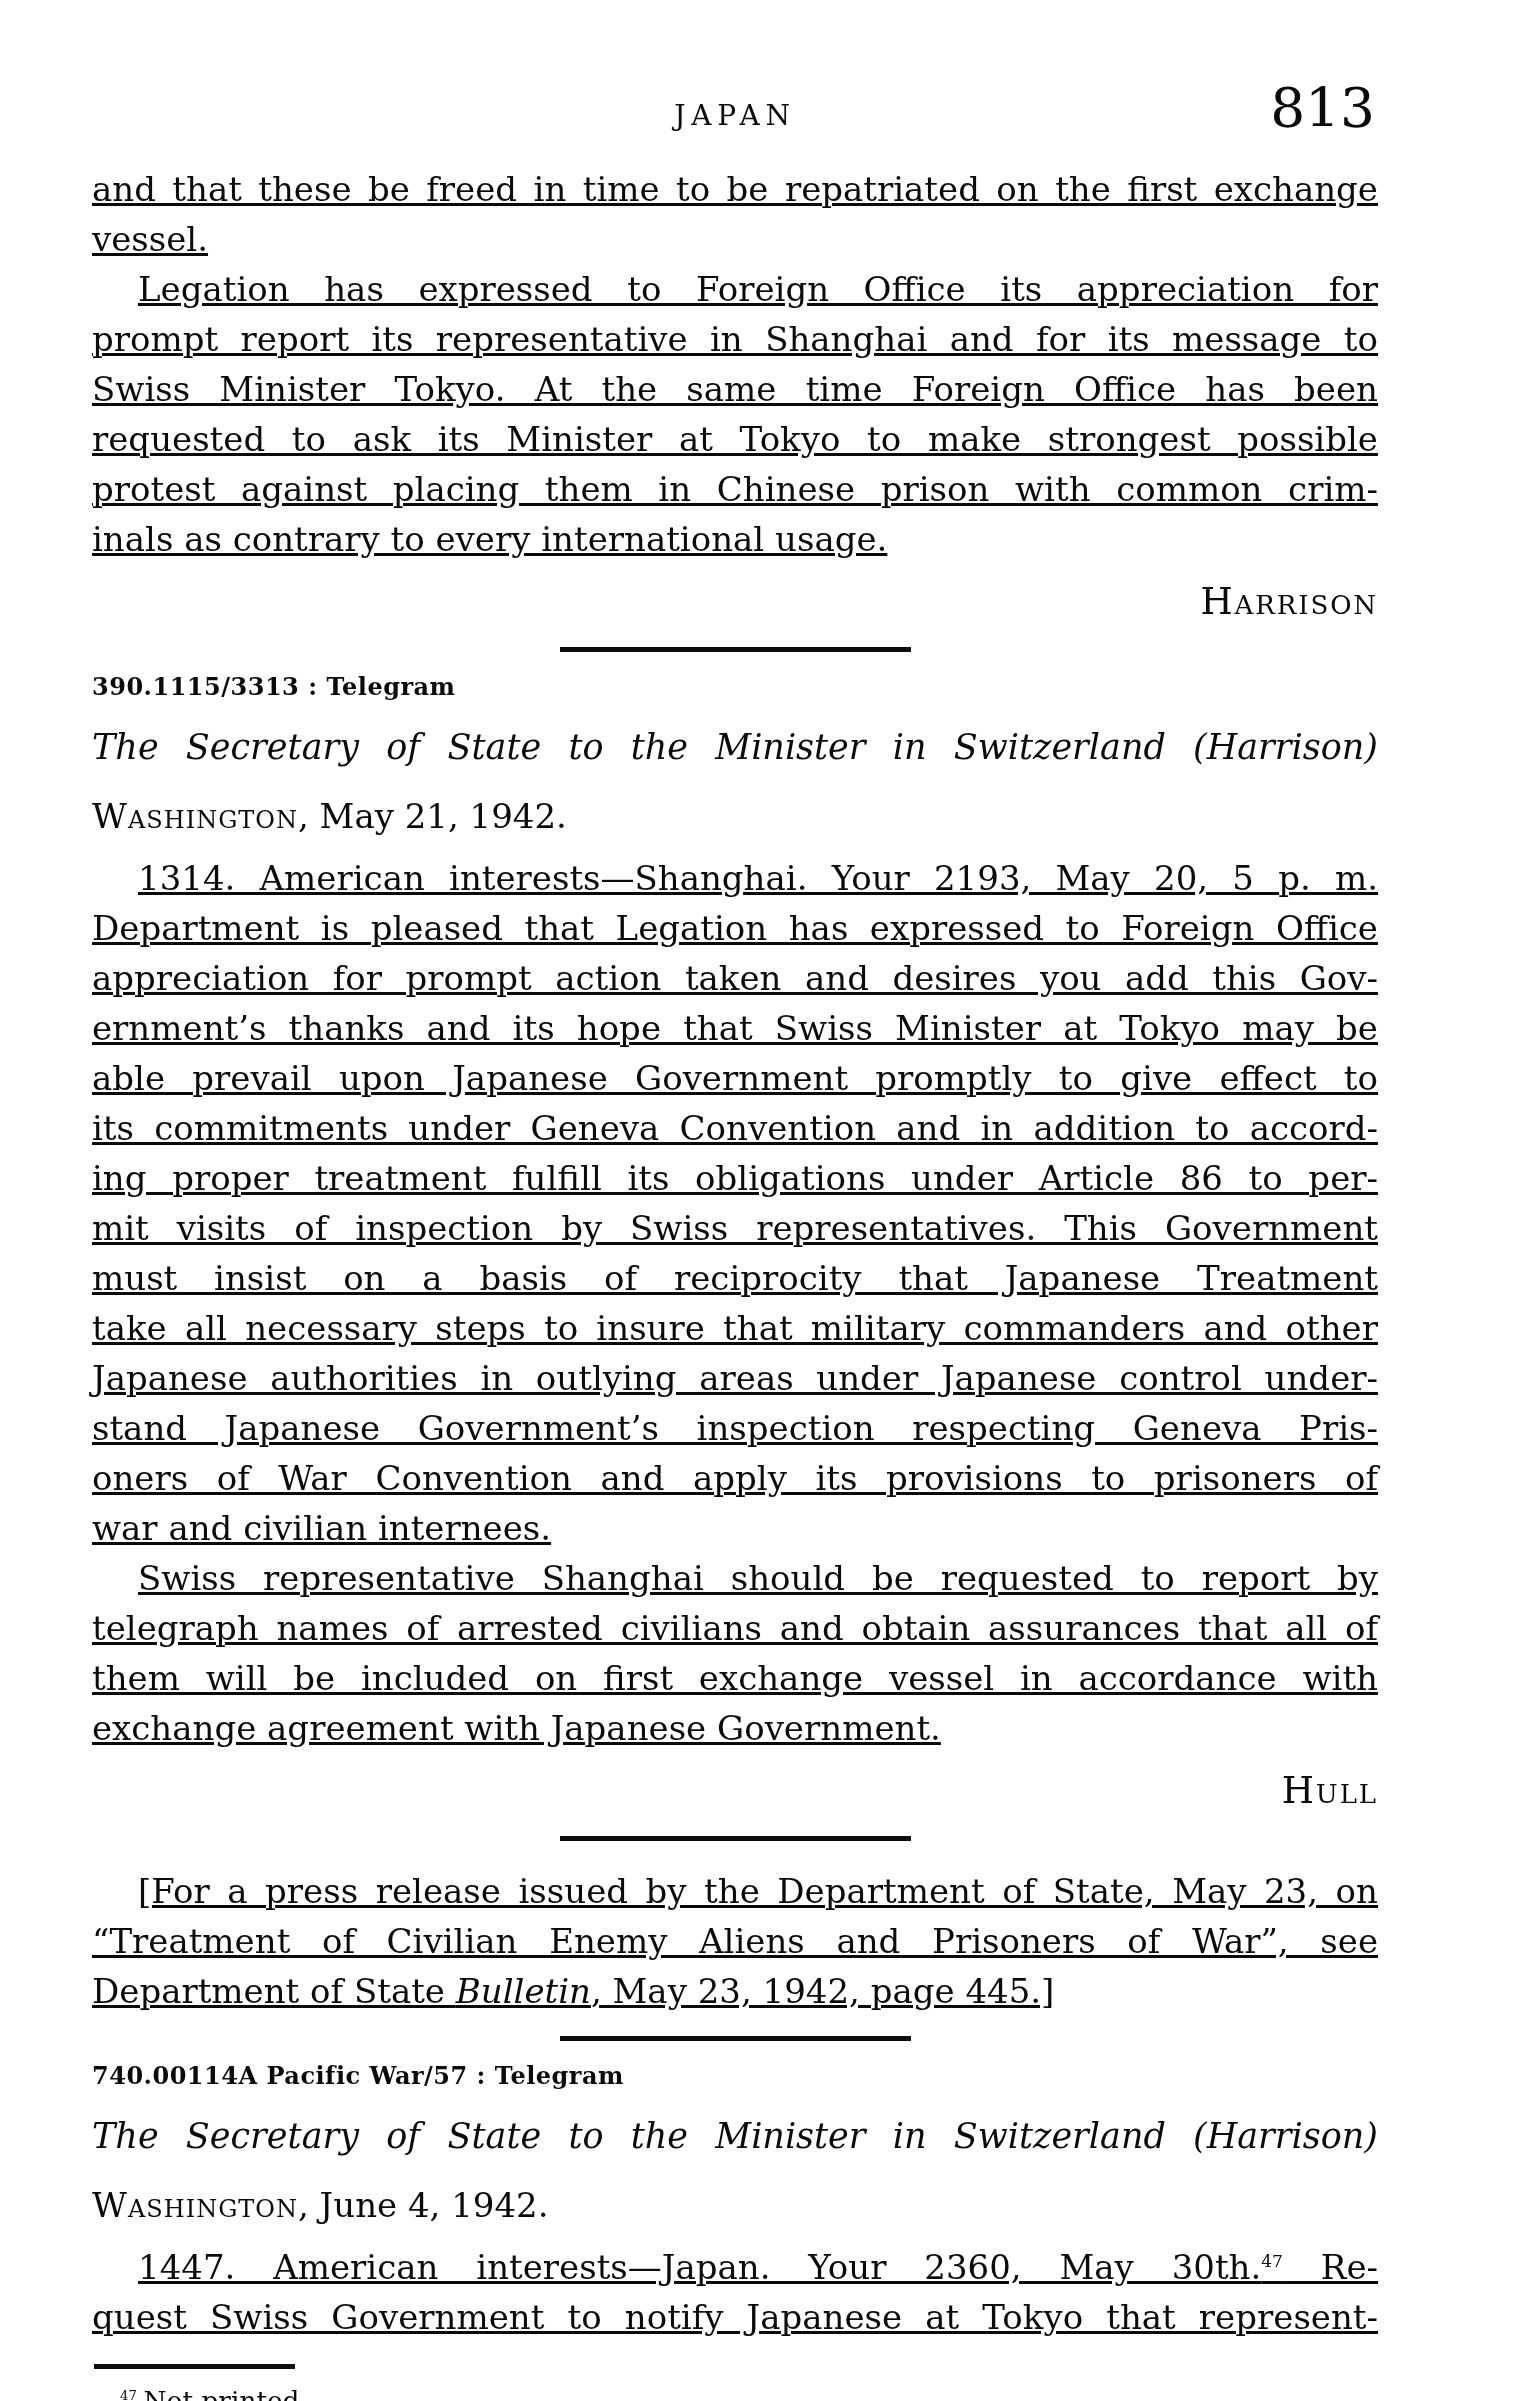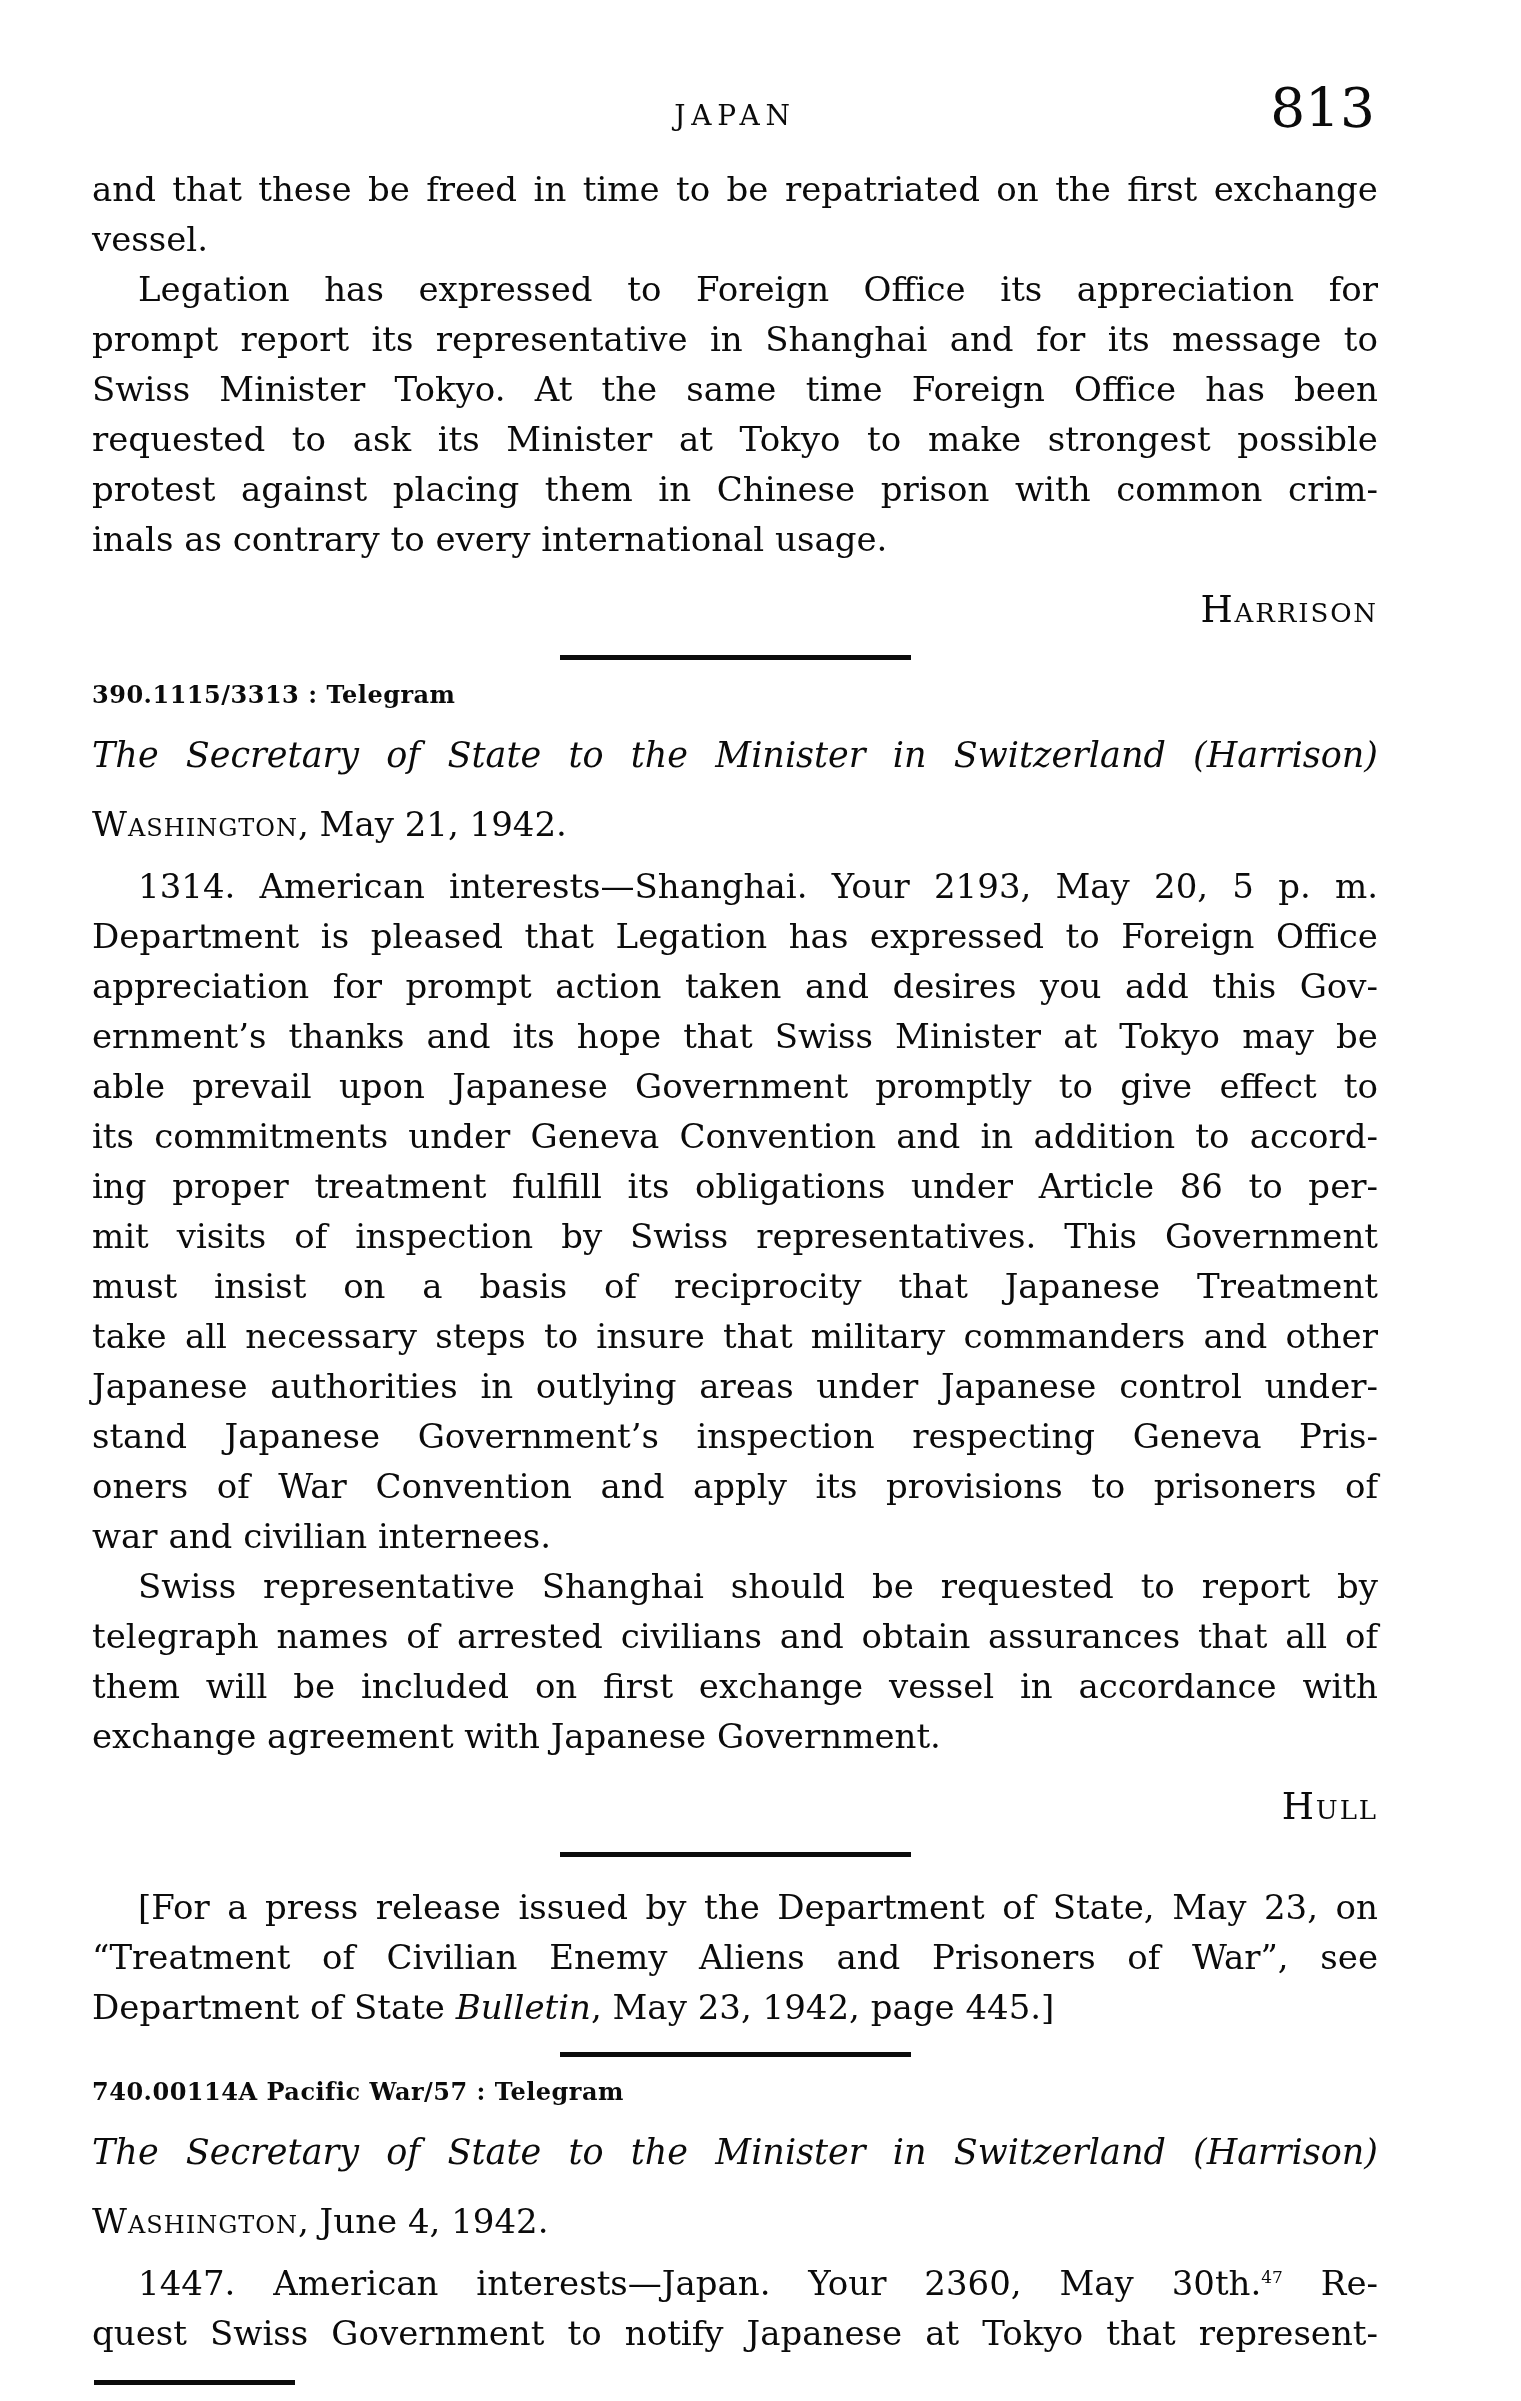--- a/index.html
+++ b/index.html
@@ -18,29 +18,30 @@
     position: absolute; left: 50%; transform: translateX(-50%);
     bottom: 4.8px; font-size: 28px; letter-spacing: 5.8px;
   }
   .pagehead .num { position: absolute; right: 2.9px; bottom: -2.9px; font-size: 55px; }
 
   
   .line {
     font-size: 34px; line-height: 50px;
     text-align: justify; text-align-last: justify;
     white-space: normal;
+    text-decoration: underline;
   }
   .line.end { text-align-last: left; }
   .ind { text-indent: 46px; }
   .it { font-style: italic; }
 
   .sig {
     text-align: right; font-variant: small-caps;
     font-size: 37px; line-height: 50px; letter-spacing: 1.9px;
-    margin-top: 21px;
+    margin-top: 13px;
   }
 
   .rule-c { width: 351px; height: 4.8px; background: #0c0c0c; margin: 20px auto 0; }
   .rule-f { width: 201px; height: 4.8px; background: #0c0c0c; margin: 22px 0 0 1.9px; }
 
   .fileref {
     font-weight: bold; font-size: 24px; line-height: 30px;
     letter-spacing: 0.5px; margin-top: 20px;
   }
   .heading {

